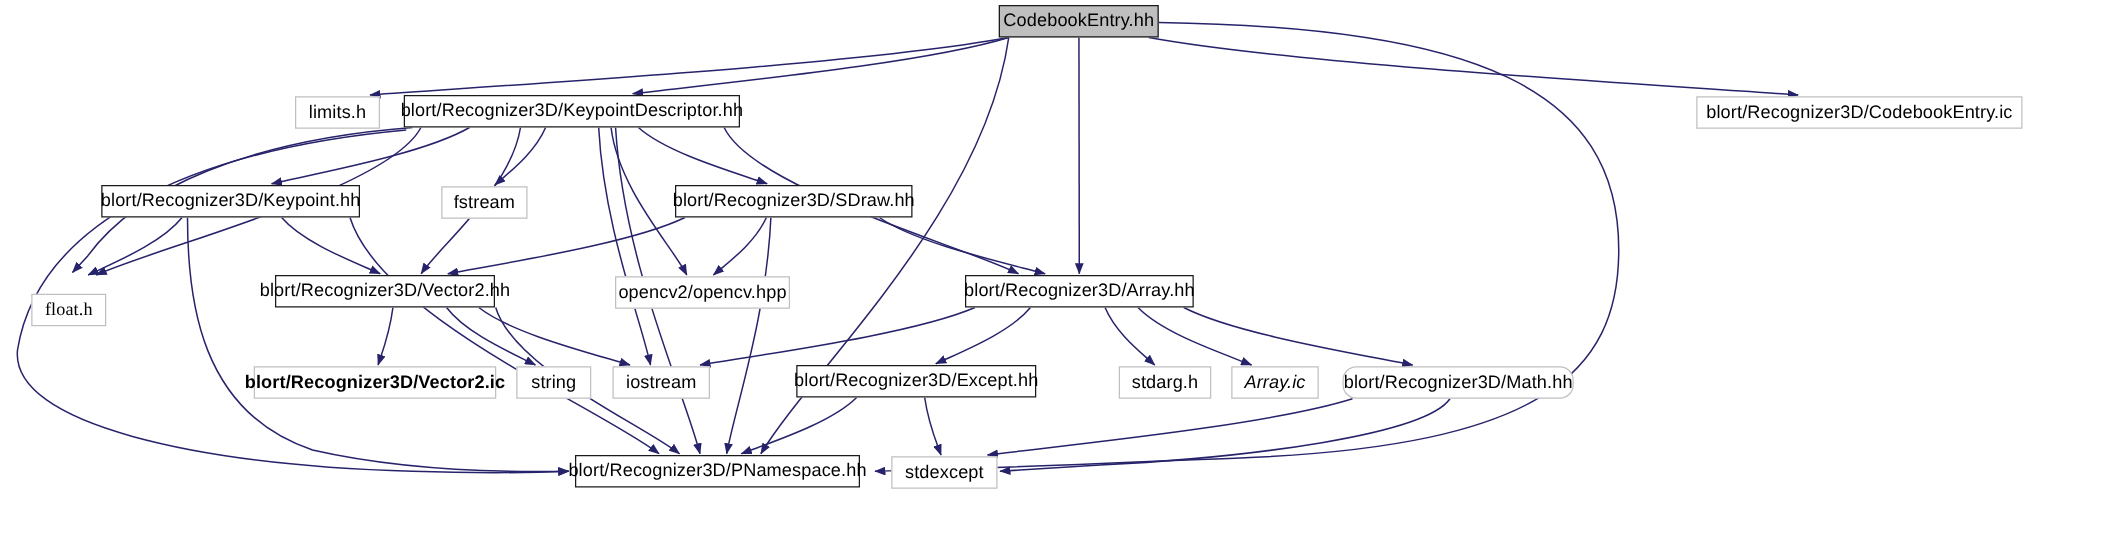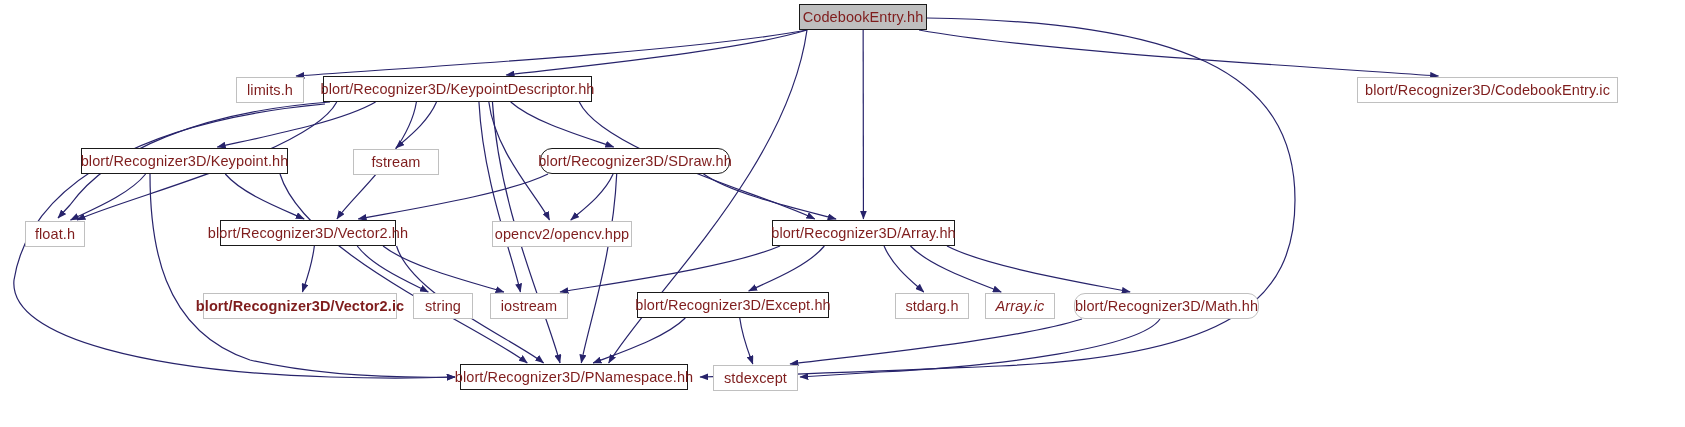--- a/index.html
+++ b/index.html
@@ -24,21 +24,21 @@
     pointer-events: none;
   }
   .node {
     position: absolute;
     box-sizing: border-box;
     display: flex;
     align-items: center;
     justify-content: center;
     background: #ffffff;
     border: 1px solid #c0c0c0;
-    color: #7f1d1d;
+    color: #000000;
     font-size: 14.5px;
     line-height: 1;
     letter-spacing: 0.1px;
     white-space: nowrap;
     height: 26px;
     padding: 0 7px;
   }
   .node.bold {
     border: 1.6px solid #1a1a1a;
   }
@@ -110,27 +110,27 @@
       </div>
       <div class="node" style="left: 236px; top: 77px; width: 68px;">
         <span class="label">limits.h</span>
       </div>
       <div class="node bold" style="left: 323px; top: 76px; width: 269px;">
         <span class="label">blort/Recognizer3D/KeypointDescriptor.hh</span>
       </div>
       <div class="node bold" style="left: 81px; top: 148px; width: 207px;">
         <span class="label">blort/Recognizer3D/Keypoint.hh</span>
       </div>
-      <div class="node" style="left: 353px; top: 149px; width: 86px;">
+      <div class="node" style="left: 353px; top: 149px; width: 69px;">
         <span class="label">fstream</span>
       </div>
-      <div class="node bold" style="left: 540px; top: 148px; width: 190px; border-radius: 12px;">
+      <div class="node bold" style="left: 540px; top: 148px; width: 190px;">
         <span class="label">blort/Recognizer3D/SDraw.hh</span>
       </div>
-      <div class="node" style="left: 25px; top: 221px; width: 60px;">
+      <div class="node" style="left: 25px; top: 235px; width: 60px; font-family: Liberation Serif, serif;">
         <span class="label">float.h</span>
       </div>
       <div class="node bold" style="left: 220px; top: 220px; width: 176px;">
         <span class="label">blort/Recognizer3D/Vector2.hh</span>
       </div>
       <div class="node" style="left: 492px; top: 221px; width: 140px;">
         <span class="label">opencv2/opencv.hpp</span>
       </div>
       <div class="node bold" style="left: 772px; top: 220px; width: 183px;">
         <span class="label">blort/Recognizer3D/Array.hh</span>

